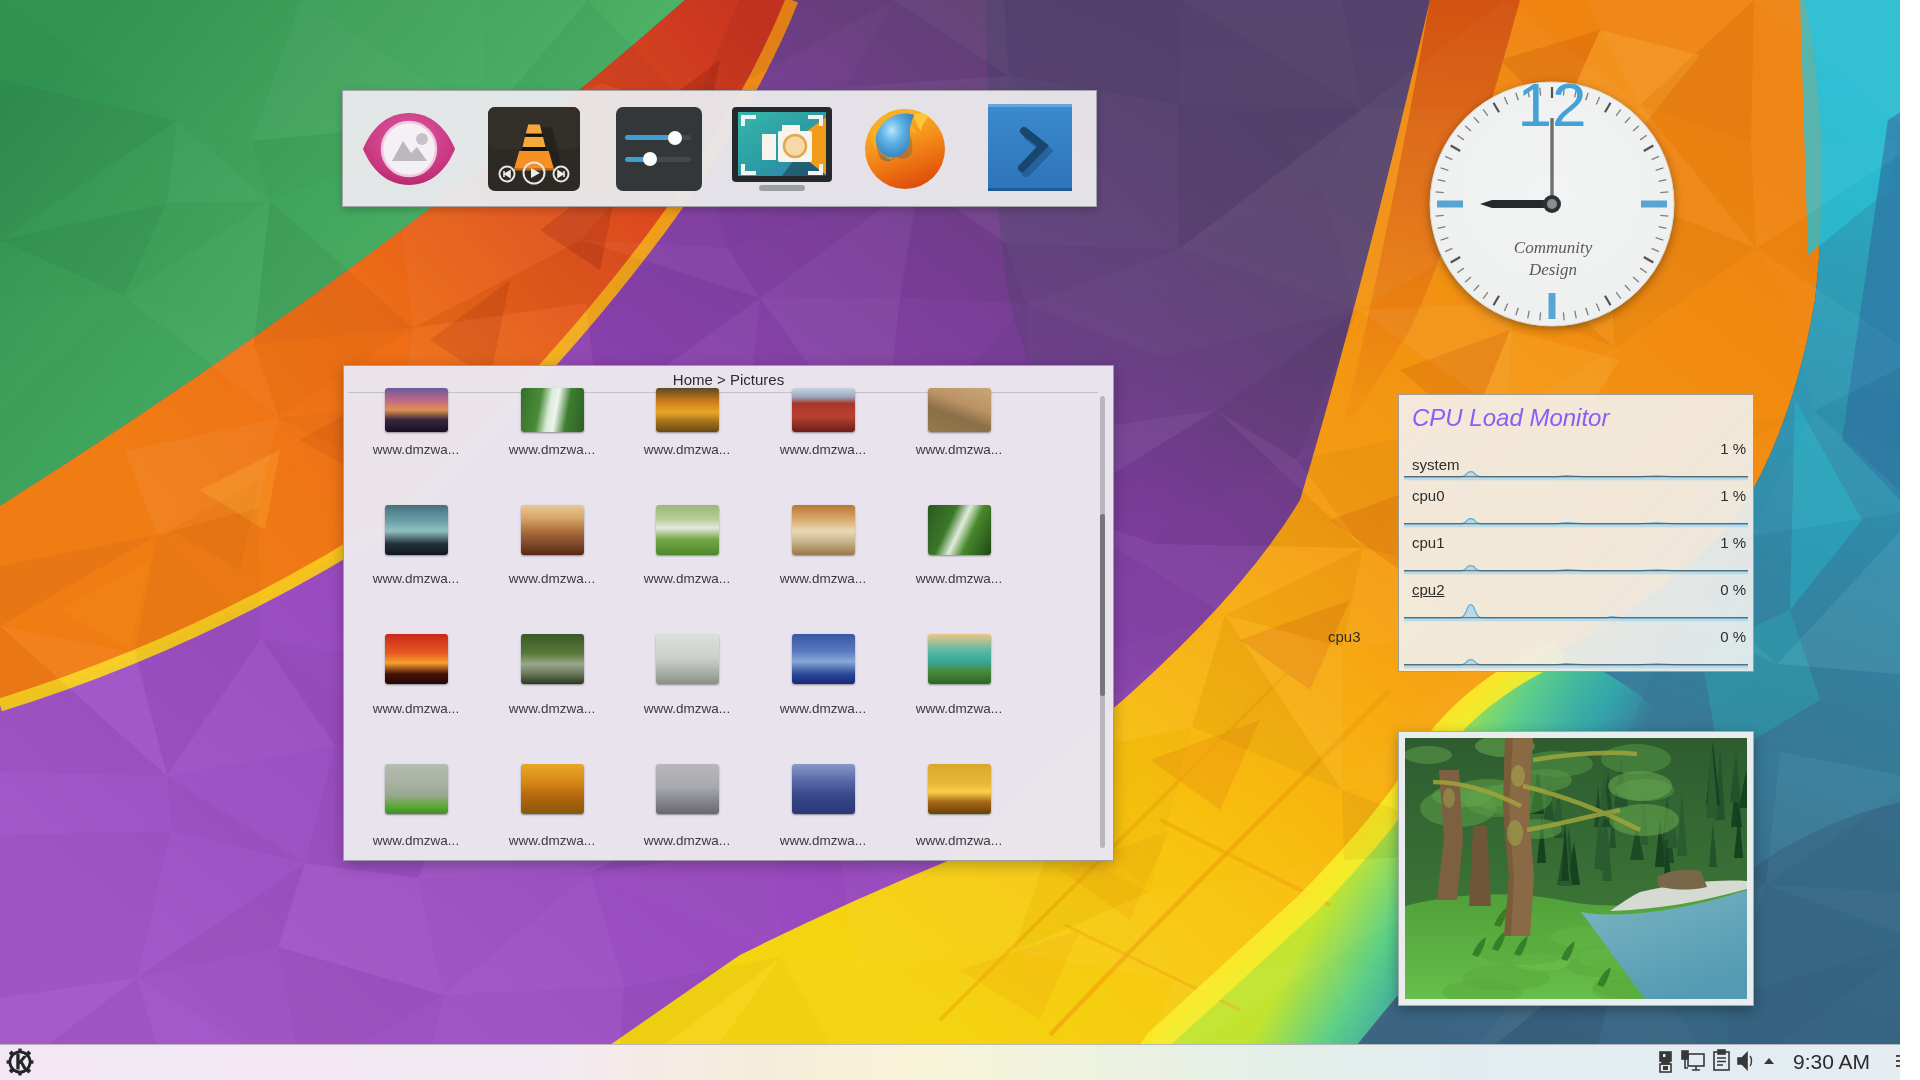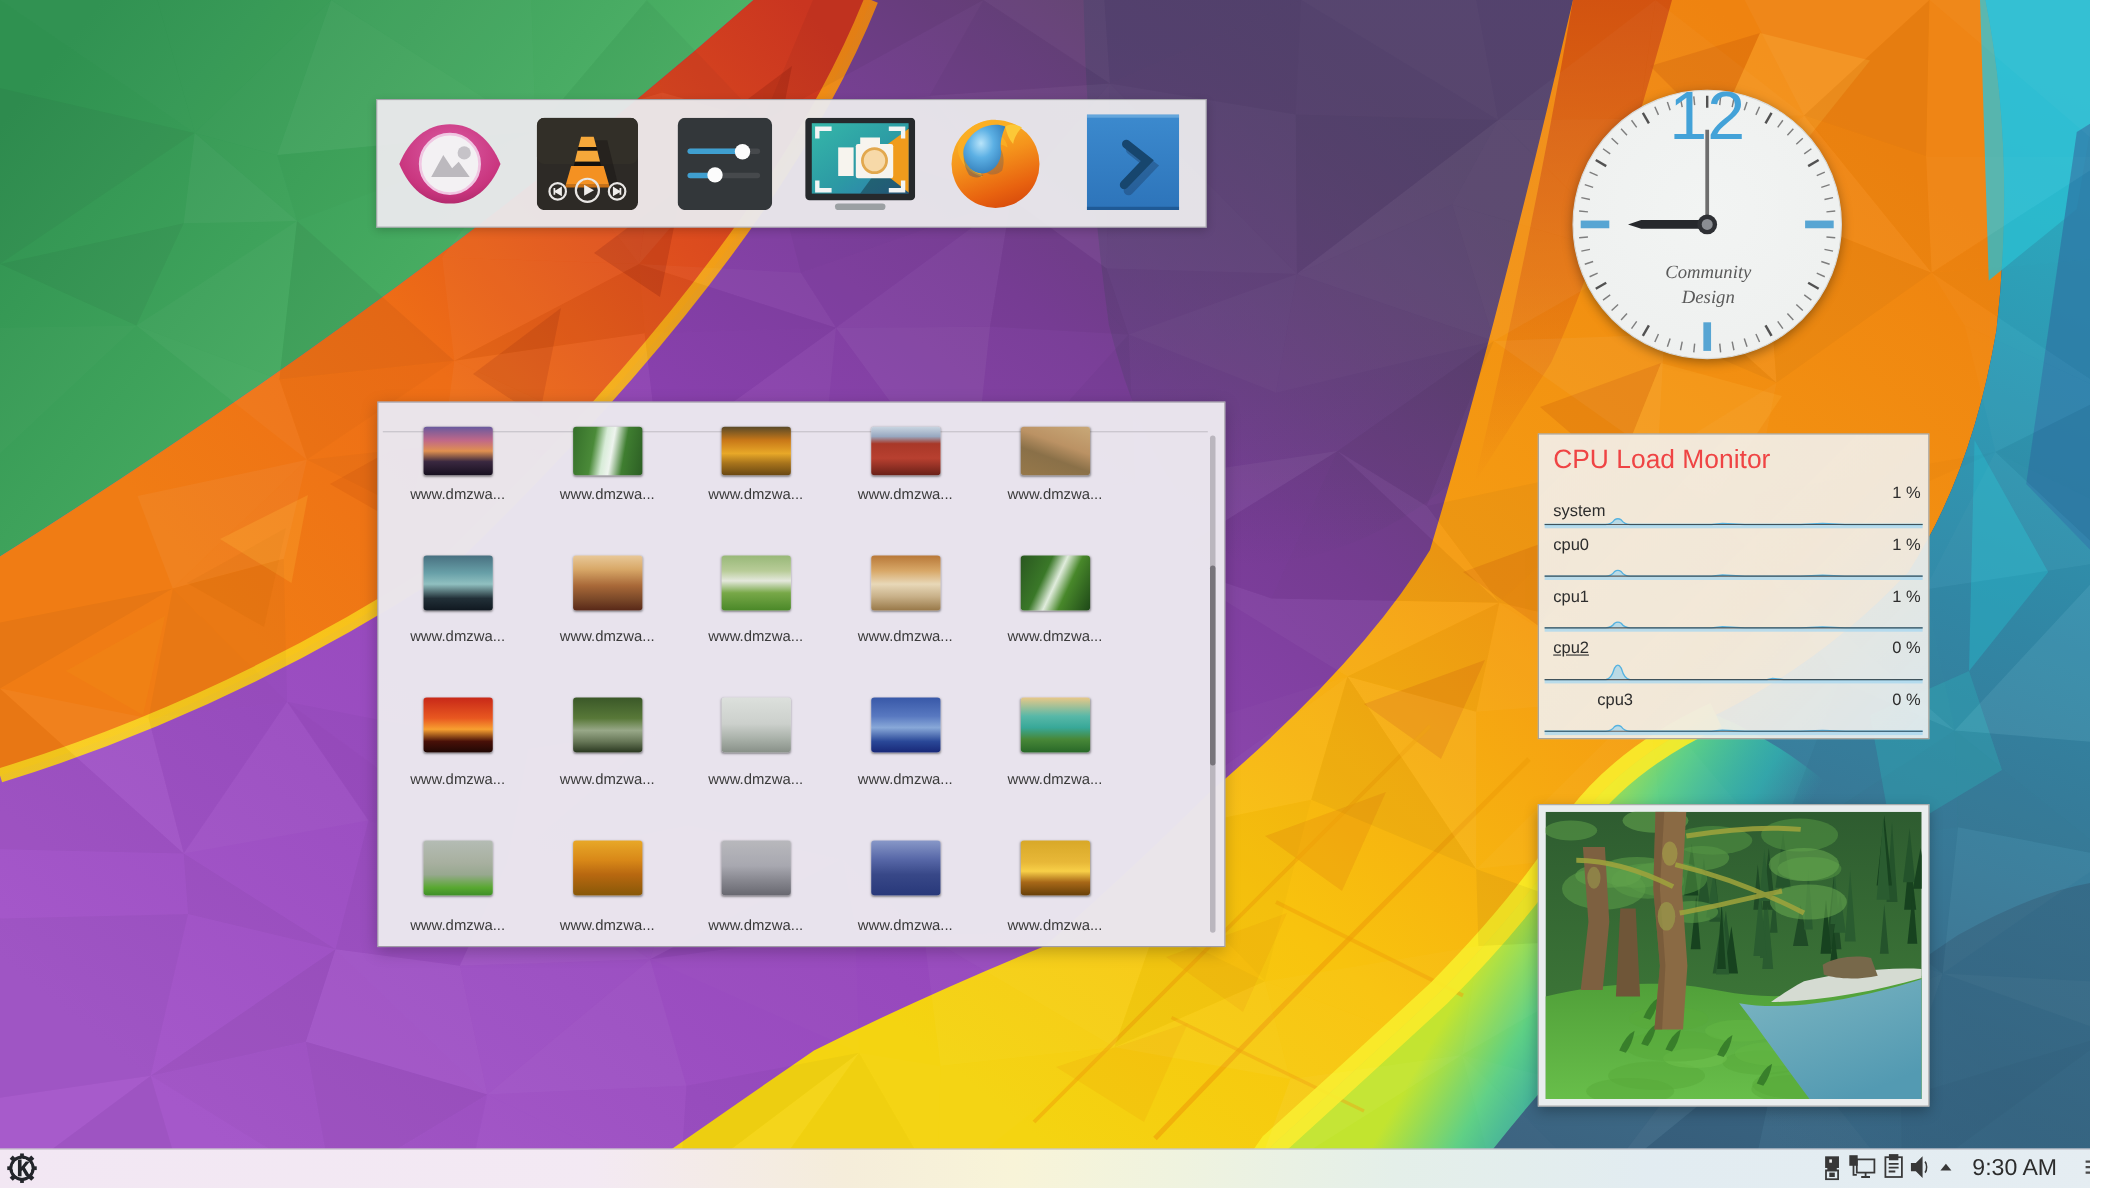--- a/index.html
+++ b/index.html
@@ -475,20 +475,21 @@
 <rect x="146.5" y="239" width="7" height="26" fill="#57a5d3"></rect>
 <text x="150" y="72" font-family="Liberation Sans,sans-serif" font-size="62" fill="#43a2d8" text-anchor="middle">12</text>
 <text x="151" y="199" font-family="Liberation Serif,serif" font-style="italic" font-size="17" fill="#5a5a5a" text-anchor="middle">Community</text>
 <text x="151" y="221" font-family="Liberation Serif,serif" font-style="italic" font-size="17" fill="#5a5a5a" text-anchor="middle">Design</text>
 <line x1="150" y1="150" x2="150" y2="64" stroke="#6e6e6e" stroke-width="3.4"></line>
 <path d="M150,146 L90,146 L78,150 L90,154 L150,154 Z" fill="#26282c"></path>
 <circle cx="150" cy="150" r="9" fill="#2e3034"></circle>
       <circle cx="150" cy="150" r="5" fill="#8a8d92"></circle>
 </svg>
 <div style="position:absolute;left:343px;top:365px;width:771px;height:496px;background:rgba(234,230,238,0.985);border:1px solid rgba(110,106,116,0.6);box-shadow:0 4px 14px rgba(0,0,0,0.25);"></div>
+<div style="position:absolute;left:343px;top:365px;width:771px;height:29px;font-size:15px;color:#2b2b2b;text-align:center;line-height:29px;">Home &gt; Pictures</div>
 <div style="position:absolute;left:348px;top:392px;width:750px;height:1px;background:#c4c0c8;"></div>
 <div style="position:absolute;left:1100px;top:396px;width:5px;height:452px;background:#bab6be;border-radius:3px;"></div>
 <div style="position:absolute;left:1100px;top:514px;width:5px;height:182px;background:#77747b;border-radius:3px;"></div>
 <div style="position:absolute;left:385px;top:388px;width:63px;height:44px;background:linear-gradient(180deg,#6a5a9e 0%,#c06888 28%,#e09050 50%,#3a2840 72%,#181020 100%);border-radius:3px;box-shadow:0 1px 2px rgba(0,0,0,0.4);"></div>
 <div style="position:absolute;left:521px;top:388px;width:63px;height:44px;background:linear-gradient(100deg,#356f2a 0%,#4a8a38 30%,#d8ecd8 45%,#eef4ee 55%,#3f7e30 72%,#2c5e24 100%);border-radius:3px;box-shadow:0 1px 2px rgba(0,0,0,0.4);"></div>
 <div style="position:absolute;left:656px;top:388px;width:63px;height:44px;background:linear-gradient(180deg,#5a4a28 0%,#c87818 28%,#e8a828 55%,#a8741c 75%,#6a4812 100%);border-radius:3px;box-shadow:0 1px 2px rgba(0,0,0,0.4);"></div>
 <div style="position:absolute;left:792px;top:388px;width:63px;height:44px;background:linear-gradient(180deg,#c8d4e0 0%,#98a8c0 20%,#a83828 35%,#b84030 65%,#6a2018 100%);border-radius:3px;box-shadow:0 1px 2px rgba(0,0,0,0.4);"></div>
 <div style="position:absolute;left:928px;top:388px;width:63px;height:44px;background:linear-gradient(200deg,#c8a878 0%,#bb9264 38%,#8a7048 62%,#96784a 100%);border-radius:3px;box-shadow:0 1px 2px rgba(0,0,0,0.4);"></div>
 <div style="position:absolute;left:356px;top:442px;width:120px;height:18px;font-size:13.5px;color:#3a3a3a;text-align:center;">www.dmzwa...</div>
 <div style="position:absolute;left:492px;top:442px;width:120px;height:18px;font-size:13.5px;color:#3a3a3a;text-align:center;">www.dmzwa...</div>
@@ -519,21 +520,21 @@
 <div style="position:absolute;left:521px;top:764px;width:63px;height:50px;background:linear-gradient(180deg,#e8a828 0%,#d88818 36%,#b86810 62%,#885808 100%);border-radius:3px;box-shadow:0 1px 2px rgba(0,0,0,0.4);"></div>
 <div style="position:absolute;left:656px;top:764px;width:63px;height:50px;background:linear-gradient(180deg,#b8b8bc 0%,#a8a8b0 46%,#888890 72%,#686870 100%);border-radius:3px;box-shadow:0 1px 2px rgba(0,0,0,0.4);"></div>
 <div style="position:absolute;left:792px;top:764px;width:63px;height:50px;background:linear-gradient(180deg,#8898c8 0%,#5868a8 34%,#384888 62%,#28387a 100%);border-radius:3px;box-shadow:0 1px 2px rgba(0,0,0,0.4);"></div>
 <div style="position:absolute;left:928px;top:764px;width:63px;height:50px;background:linear-gradient(180deg,#d8a828 0%,#e8b838 40%,#f8d048 56%,#a86818 76%,#684008 100%);border-radius:3px;box-shadow:0 1px 2px rgba(0,0,0,0.4);"></div>
 <div style="position:absolute;left:356px;top:833px;width:120px;height:18px;font-size:13.5px;color:#3a3a3a;text-align:center;">www.dmzwa...</div>
 <div style="position:absolute;left:492px;top:833px;width:120px;height:18px;font-size:13.5px;color:#3a3a3a;text-align:center;">www.dmzwa...</div>
 <div style="position:absolute;left:627px;top:833px;width:120px;height:18px;font-size:13.5px;color:#3a3a3a;text-align:center;">www.dmzwa...</div>
 <div style="position:absolute;left:763px;top:833px;width:120px;height:18px;font-size:13.5px;color:#3a3a3a;text-align:center;">www.dmzwa...</div>
 <div style="position:absolute;left:899px;top:833px;width:120px;height:18px;font-size:13.5px;color:#3a3a3a;text-align:center;">www.dmzwa...</div>
 <div style="position:absolute;left:1398px;top:394px;width:356px;height:278px;background:linear-gradient(135deg,rgba(243,236,225,0.96) 0%,rgba(242,236,226,0.95) 55%,rgba(232,238,240,0.93) 100%);border:1px solid rgba(120,116,110,0.65);"></div>
-<div style="position:absolute;left:1412px;top:404px;width:300px;height:30px;font-size:24px;color:#ef4444;">CPU Load Monitor</div>
+<div style="position:absolute;left:1412px;top:404px;width:300px;height:30px;font-size:24px;color:#8b5cf6;font-style:italic;">CPU Load Monitor</div>
 <div style="position:absolute;left:1412px;top:440px;width:150px;height:20px;font-size:15px;color:#2d2d2d;margin-top:16px;">system</div>
 <div style="position:absolute;left:1600px;top:440px;width:146px;height:20px;font-size:15px;color:#2d2d2d;text-align:right;">1 %</div>
 <svg width="344" height="21" viewBox="0 0 340 20" style="position:absolute;left:1404px;top:460px" preserveAspectRatio="none">
       <rect x="0" y="16.5" width="340" height="2.8" fill="rgba(165,215,240,0.75)"></rect>
       <path d="M0,16 L55,16 Q60,16 63,12 Q66,10 69,12 Q72,16 77,16 L150,16 L160,15 L180,16 L230,16 L250,15.2 L270,16 L340,16 Z" fill="rgba(140,205,240,0.55)"></path>
       <path d="M0,16 L55,16 Q60,16 63,12 Q66,10 69,12 Q72,16 77,16 L150,16 L160,15 L180,16 L230,16 L250,15.2 L270,16 L340,16" fill="none" stroke="#55b2e0" stroke-width="1.2"></path>
       <path d="M0,16 L340,16" stroke="#3a3a3a" stroke-width="1" opacity="0.8"></path>
     </svg>
 <div style="position:absolute;left:1412px;top:487px;width:150px;height:20px;font-size:15px;color:#2d2d2d;">cpu0</div>
 <div style="position:absolute;left:1600px;top:487px;width:146px;height:20px;font-size:15px;color:#2d2d2d;text-align:right;">1 %</div>
@@ -552,21 +553,21 @@
       <path d="M0,16 L340,16" stroke="#3a3a3a" stroke-width="1" opacity="0.8"></path>
     </svg>
 <div style="position:absolute;left:1412px;top:581px;width:150px;height:20px;font-size:15px;color:#2d2d2d;text-decoration:underline;">cpu2</div>
 <div style="position:absolute;left:1600px;top:581px;width:146px;height:20px;font-size:15px;color:#2d2d2d;text-align:right;">0 %</div>
 <svg width="344" height="21" viewBox="0 0 340 20" style="position:absolute;left:1404px;top:601px" preserveAspectRatio="none">
       <rect x="0" y="16.5" width="340" height="2.8" fill="rgba(165,215,240,0.75)"></rect>
       <path d="M0,16 L55,16 Q60,16 63,6 Q66,1 69,6 Q72,16 77,16 L200,16 L205,15 L215,16 L260,16 L340,16 Z" fill="rgba(140,205,240,0.55)"></path>
       <path d="M0,16 L55,16 Q60,16 63,6 Q66,1 69,6 Q72,16 77,16 L200,16 L205,15 L215,16 L260,16 L340,16" fill="none" stroke="#55b2e0" stroke-width="1.2"></path>
       <path d="M0,16 L340,16" stroke="#3a3a3a" stroke-width="1" opacity="0.8"></path>
     </svg>
-<div style="position:absolute;left:1452px;top:628px;width:150px;height:20px;font-size:15px;color:#2d2d2d;">cpu3</div>
+<div style="position:absolute;left:1328px;top:628px;width:150px;height:20px;font-size:15px;color:#2d2d2d;">cpu3</div>
 <div style="position:absolute;left:1600px;top:628px;width:146px;height:20px;font-size:15px;color:#2d2d2d;text-align:right;">0 %</div>
 <svg width="344" height="21" viewBox="0 0 340 20" style="position:absolute;left:1404px;top:648px" preserveAspectRatio="none">
       <rect x="0" y="16.5" width="340" height="2.8" fill="rgba(165,215,240,0.75)"></rect>
       <path d="M0,16 L55,16 Q60,16 63,12 Q66,10 69,12 Q72,16 77,16 L150,16 L160,15 L180,16 L230,16 L250,15.2 L270,16 L340,16 Z" fill="rgba(140,205,240,0.55)"></path>
       <path d="M0,16 L55,16 Q60,16 63,12 Q66,10 69,12 Q72,16 77,16 L150,16 L160,15 L180,16 L230,16 L250,15.2 L270,16 L340,16" fill="none" stroke="#55b2e0" stroke-width="1.2"></path>
       <path d="M0,16 L340,16" stroke="#3a3a3a" stroke-width="1" opacity="0.8"></path>
     </svg>
 <div style="position:absolute;left:1398px;top:731px;width:356px;height:275px;background:#e9edee;border:1px solid rgba(150,150,150,0.8);box-shadow:0 4px 12px rgba(0,0,0,0.3);"></div>
 <svg width="342" height="261" viewBox="0 0 342 261" style="position:absolute;left:1405px;top:738px">
 <defs>

